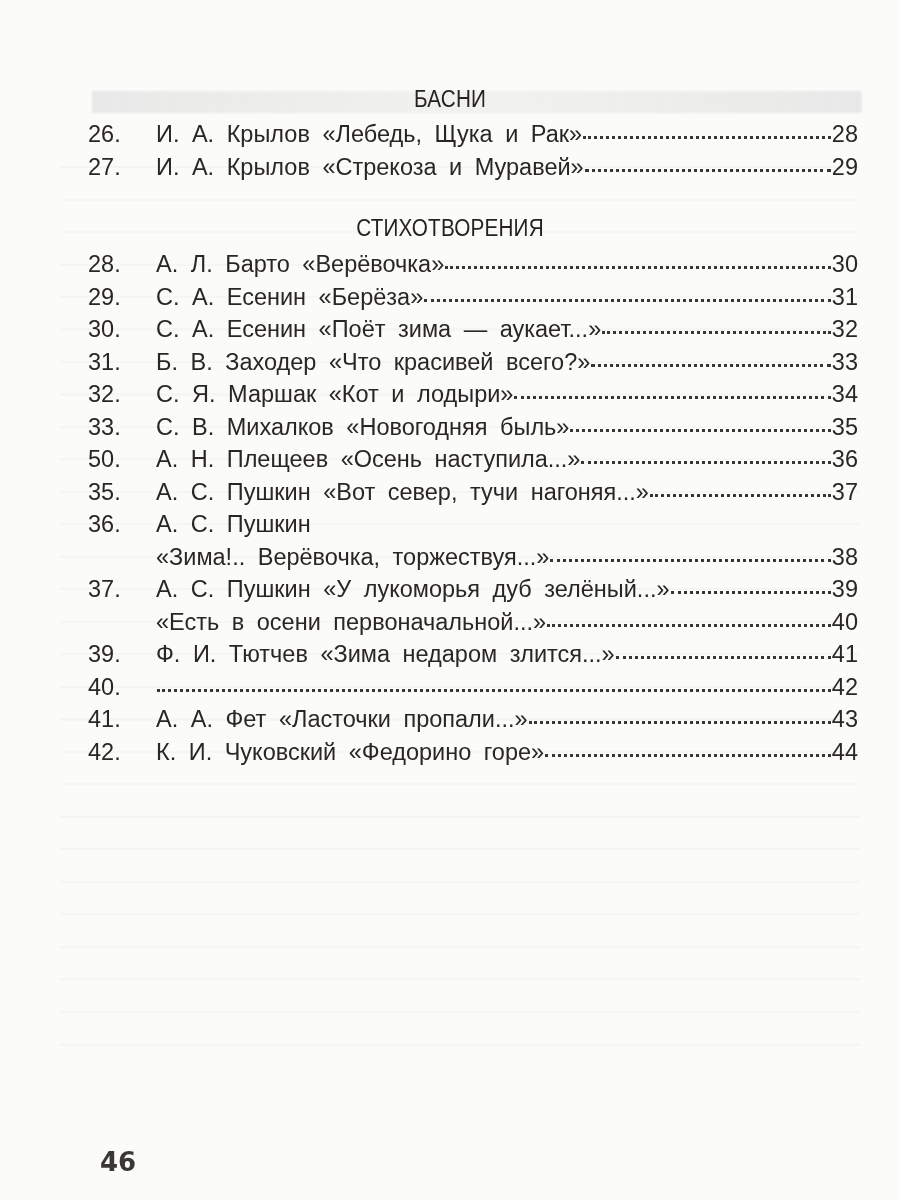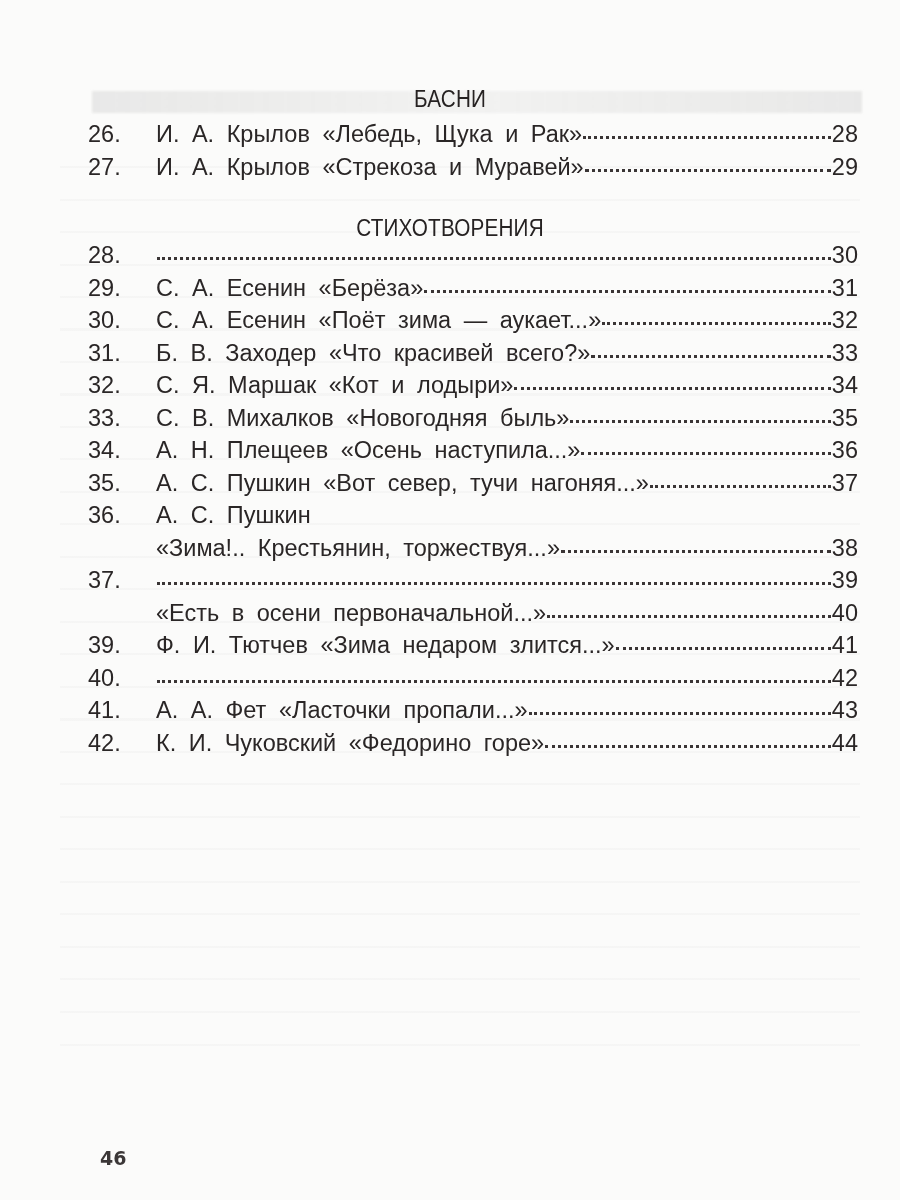--- a/index.html
+++ b/index.html
@@ -84,21 +84,21 @@
       flex: 0 0 auto;
       text-align: center;
     }
     .toc-row.cont {
       padding-left: 68px;
     }
     .page-number {
       position: absolute;
       left: 100px;
       top: 1147px;
-      font-size: 19px;
+      font-size: 26px;
       font-weight: bold;
       color: #3b3737;
       font-family: "DejaVu Sans", sans-serif;
     }
   </style>
 </head>
 <body>
 
 <div class="page">
   <div class="bleed-band"></div>
@@ -114,23 +114,24 @@
     </div>
     <div class="toc-row">
       <span class="toc-num">27.</span>
       <span class="toc-text">И. А. Крылов «Стрекоза и Муравей»</span>
       <span class="toc-leader"></span>
       <span class="toc-page">29</span>
     </div>
   </div>
 
   <div class="section-title" style="top:215px;">СТИХОТВОРЕНИЯ</div>
-  <div class="toc-list" style="top:239px;">
+  <div class="toc-list" style="top:248px;">
     <div class="toc-row">
       <span class="toc-num">28.</span>
+      <span class="toc-text">А. Л. Барто «Верёвочка»</span>
       <span class="toc-leader"></span>
       <span class="toc-page">30</span>
     </div>
     <div class="toc-row">
       <span class="toc-num">29.</span>
       <span class="toc-text">С. А. Есенин «Берёза»</span>
       <span class="toc-leader"></span>
       <span class="toc-page">31</span>
     </div>
     <div class="toc-row">
@@ -151,43 +152,44 @@
       <span class="toc-leader"></span>
       <span class="toc-page">34</span>
     </div>
     <div class="toc-row">
       <span class="toc-num">33.</span>
       <span class="toc-text">С. В. Михалков «Новогодняя быль»</span>
       <span class="toc-leader"></span>
       <span class="toc-page">35</span>
     </div>
     <div class="toc-row">
-      <span class="toc-num">34.</span>
+      <span class="toc-num">50.</span>
       <span class="toc-text">А. Н. Плещеев «Осень наступила...»</span>
       <span class="toc-leader"></span>
       <span class="toc-page">36</span>
     </div>
     <div class="toc-row">
       <span class="toc-num">35.</span>
       <span class="toc-text">А. С. Пушкин «Вот север, тучи нагоняя...»</span>
       <span class="toc-leader"></span>
       <span class="toc-page">37</span>
     </div>
 
     <div class="toc-row">
       <span class="toc-num">36.</span>
       <span class="toc-text">А. С. Пушкин</span>
     </div>
     <div class="toc-row cont">
-      <span class="toc-text">«Зима!.. Крестьянин, торжествуя...»</span>
+      <span class="toc-text">«Зима!.. Верёвочка, торжествуя...»</span>
       <span class="toc-leader"></span>
       <span class="toc-page">38</span>
     </div>
     <div class="toc-row">
       <span class="toc-num">37.</span>
+      <span class="toc-text">А. С. Пушкин «У лукоморья дуб зелёный...»</span>
       <span class="toc-leader"></span>
       <span class="toc-page">39</span>
     </div>
 
     <div class="toc-row cont">
       <span class="toc-text">«Есть в осени первоначальной...»</span>
       <span class="toc-leader"></span>
       <span class="toc-page">40</span>
     </div>
     <div class="toc-row">

